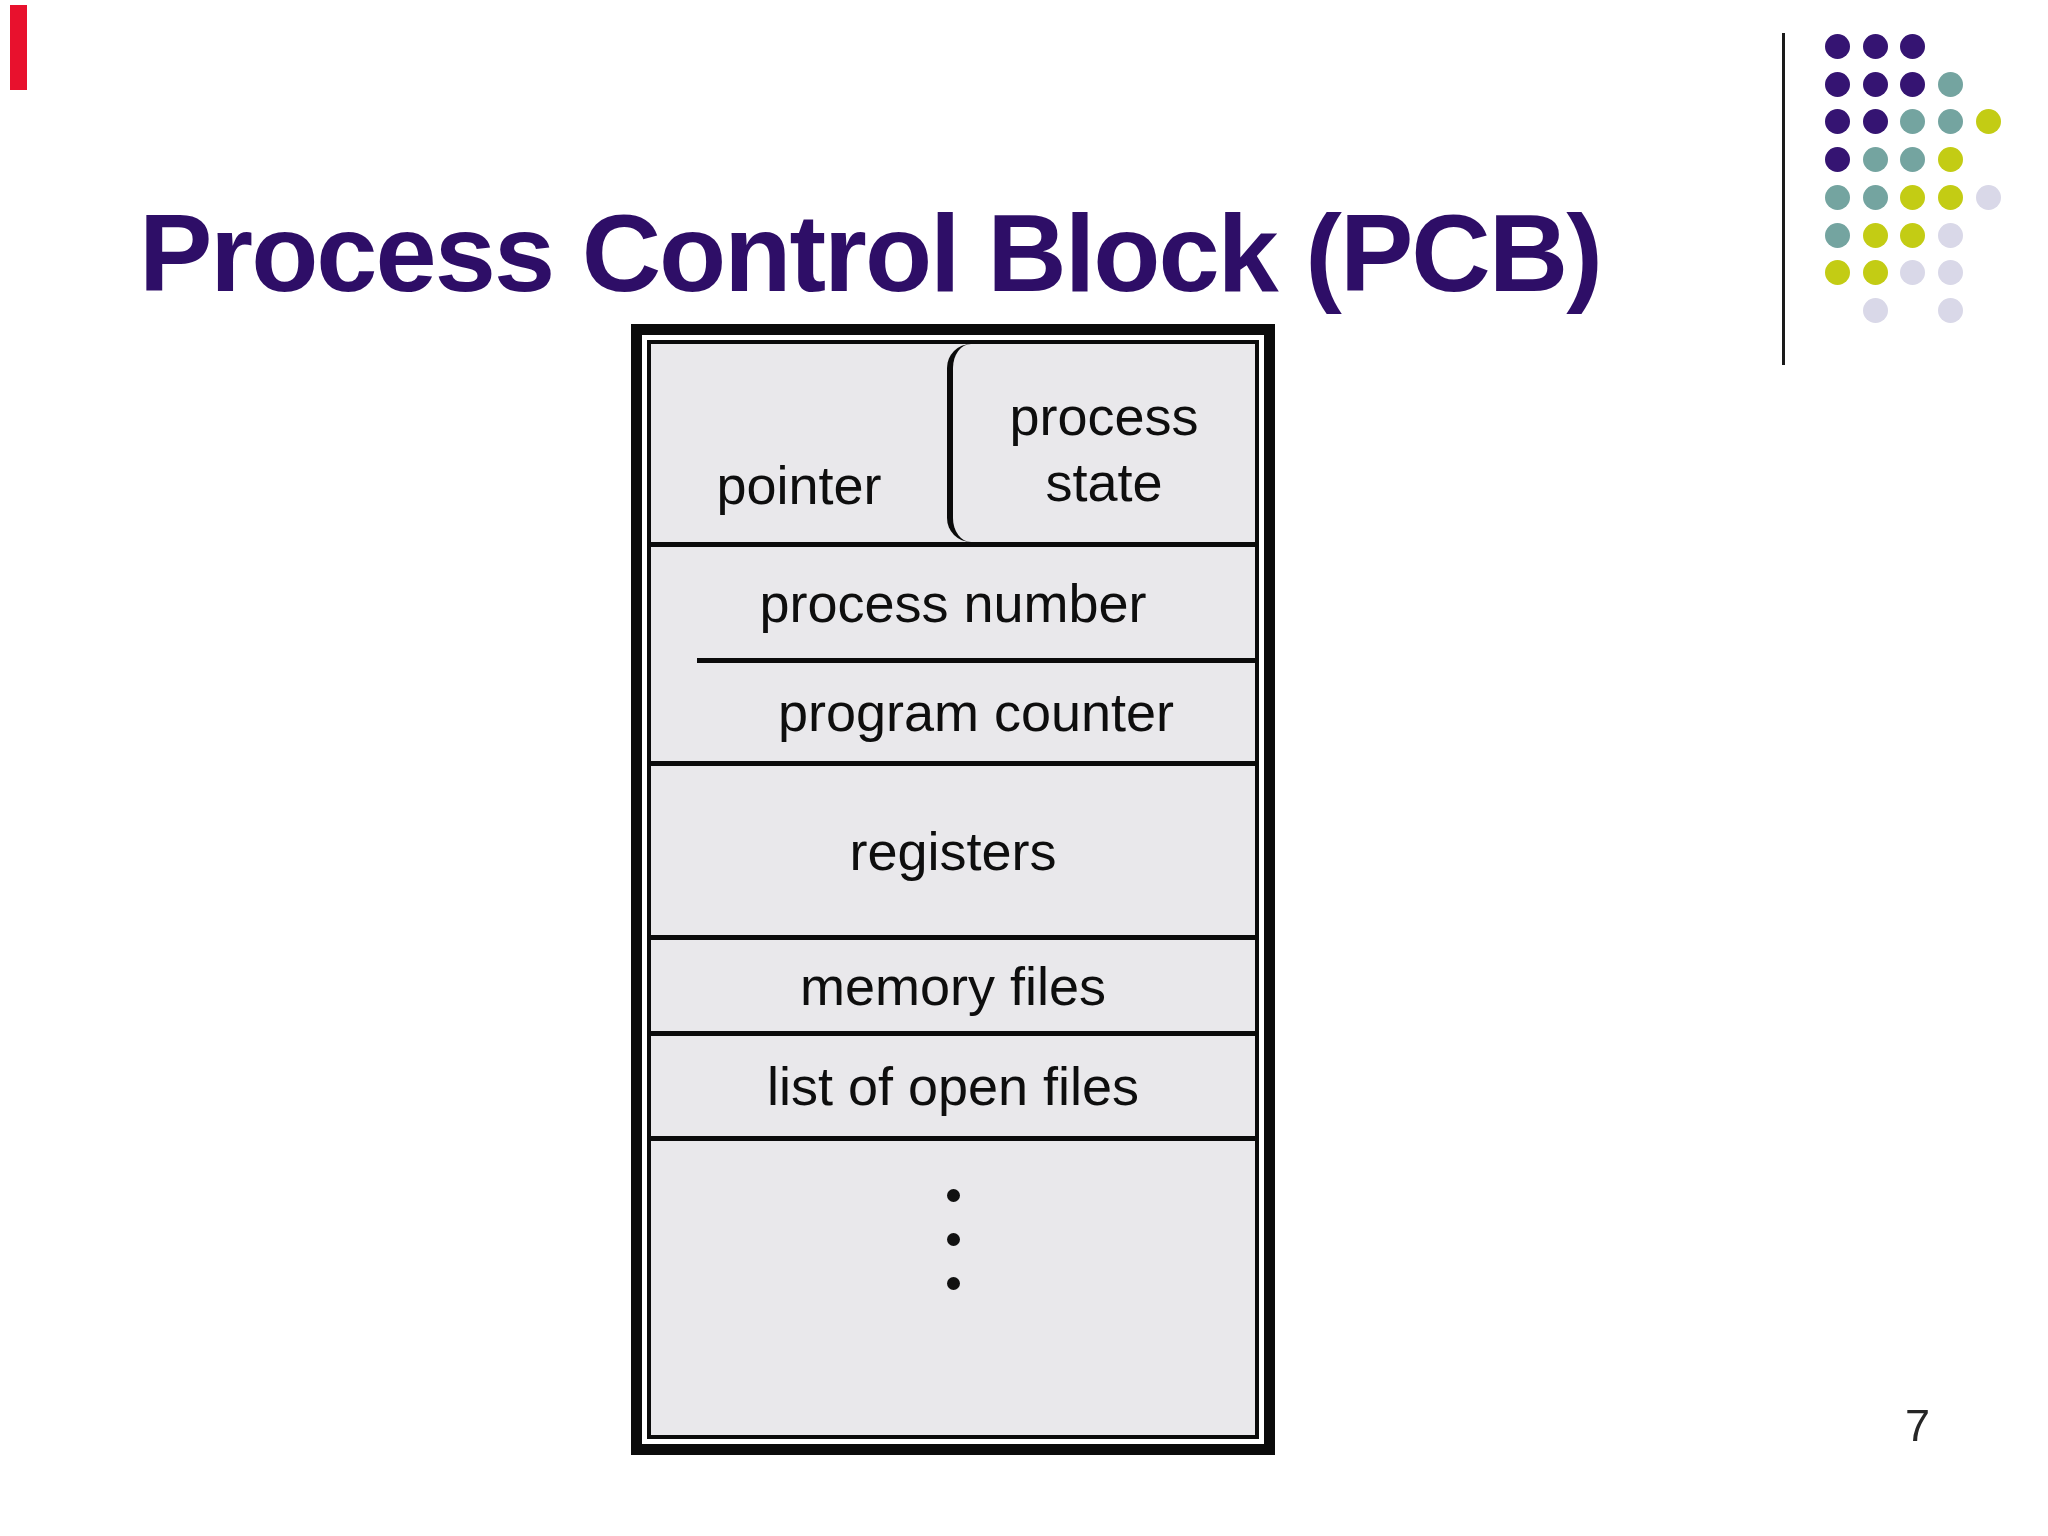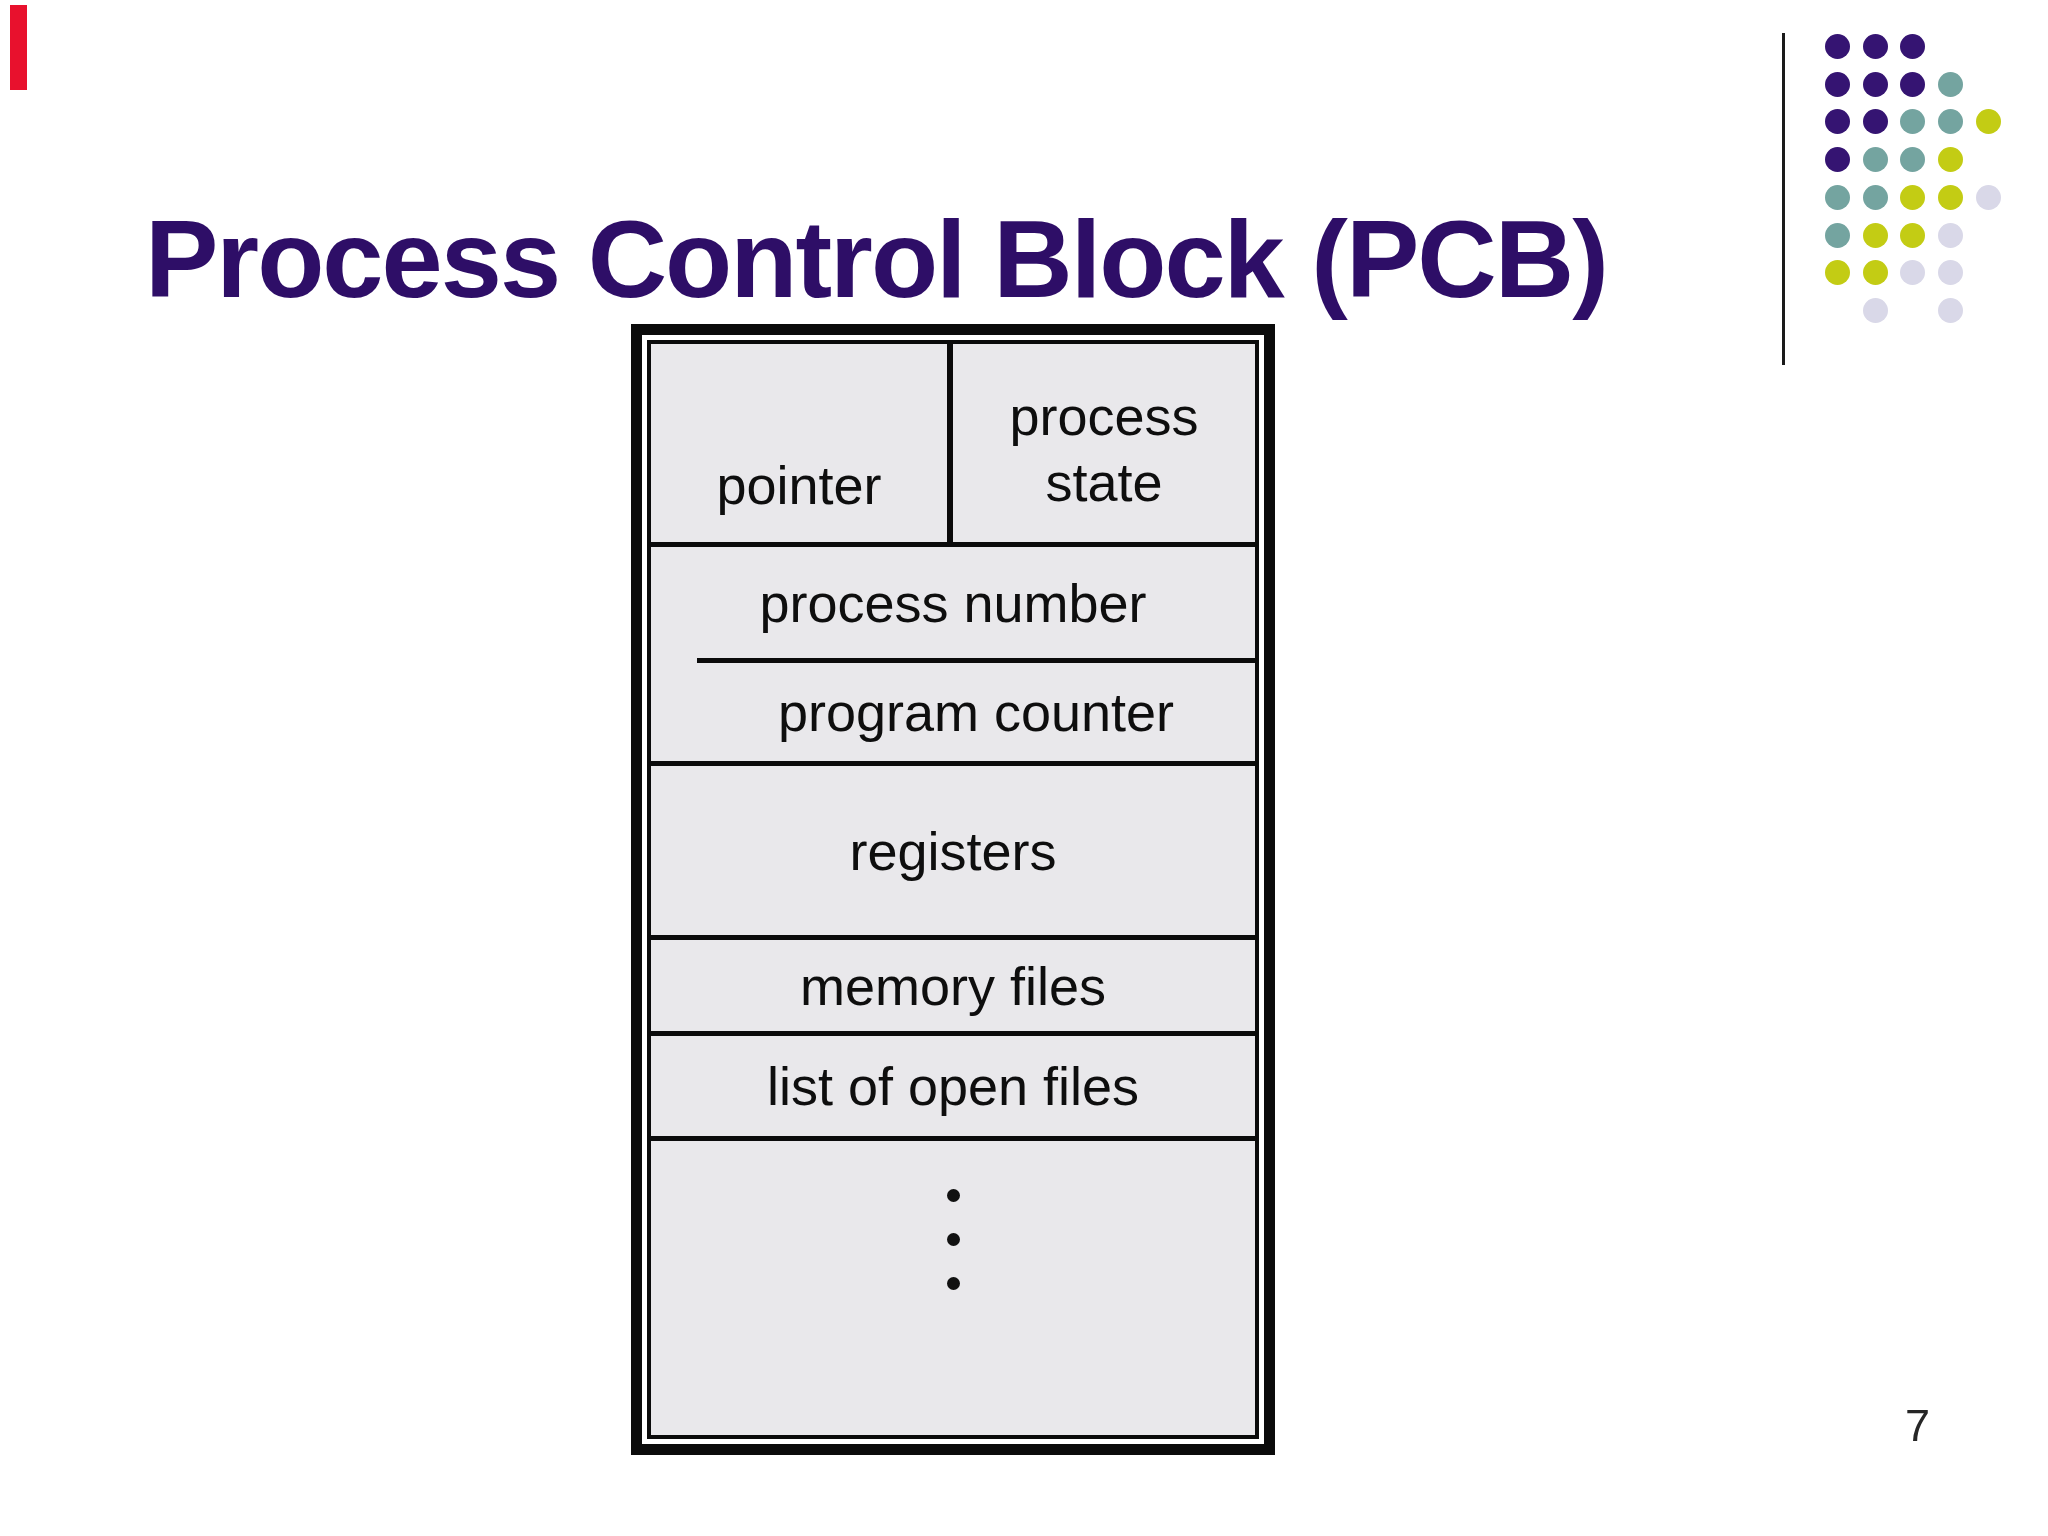--- a/index.html
+++ b/index.html
@@ -4,21 +4,21 @@
 <style>
   html,body{margin:0;padding:0;background:#ffffff;}
   .slide{
     position:relative;width:2048px;height:1536px;background:#ffffff;
     font-family:"Liberation Sans",sans-serif;overflow:hidden;
   }
   
   .red-bar{position:absolute;left:10px;top:5px;width:17px;height:85px;background:var(--accent-red);}
   
   .title{
-    position:absolute;left:128px;top:184px;margin:17px;
+    position:absolute;left:128px;top:184px;margin:11px;
     font-size:110px;font-weight:bold;letter-spacing:-2px;line-height:1.05;
     color:var(--title-color);white-space:nowrap;
   }
   
   .orn-line{position:absolute;left:1782px;top:33px;width:3px;height:332px;background:#1a1a1a;}
   .orn-dots{position:absolute;left:1825px;top:34px;width:205px;height:310px;}
   .dot{position:absolute;width:25px;height:25px;border-radius:50%;}
   
   .pcb{
     position:absolute;left:631px;top:324px;width:644px;height:1131px;
@@ -28,21 +28,21 @@
     width:100%;height:100%;box-sizing:border-box;border:4px solid var(--border-col);
     background:var(--cell-bg);display:flex;flex-direction:column;
   }
   .row{box-sizing:border-box;flex:0 0 auto;display:flex;align-items:center;justify-content:center;
        font-size:54px;color:var(--label-col);text-align:center;}
   .row + .row{border-top:5px solid var(--border-col);}
   .row1{height:198px;padding:0;align-items:stretch;}
   .row1 .cell{flex:0 0 auto;display:flex;align-items:flex-end;justify-content:center;
               box-sizing:border-box;padding-bottom:26px;}
   .row1 .cell-left{width:296px;}
-  .row1 .cell-right{flex:1 1 auto;border-left:6px solid var(--border-col);}
+  .row1 .cell-right{flex:1 1 auto;border-left:6px solid var(--border-col);border-radius:24px;}
   .row1 .cell-right span{display:inline-block;width:300px;line-height:1.22;}
   .row2{height:116px;}
   .row3{height:103px;margin-left:46px;}
   .row4{height:174px;}
   .row5{height:96px;}
   .row6{height:105px;}
   .row7{flex:1 1 auto;flex-direction:column;justify-content:flex-start;padding-top:48px;}
   .edot{width:13px;height:13px;border-radius:50%;background:#111;margin-bottom:31px;flex:0 0 auto;}
   
   .page-number{position:absolute;left:1880px;top:1400px;width:75px;text-align:center;

